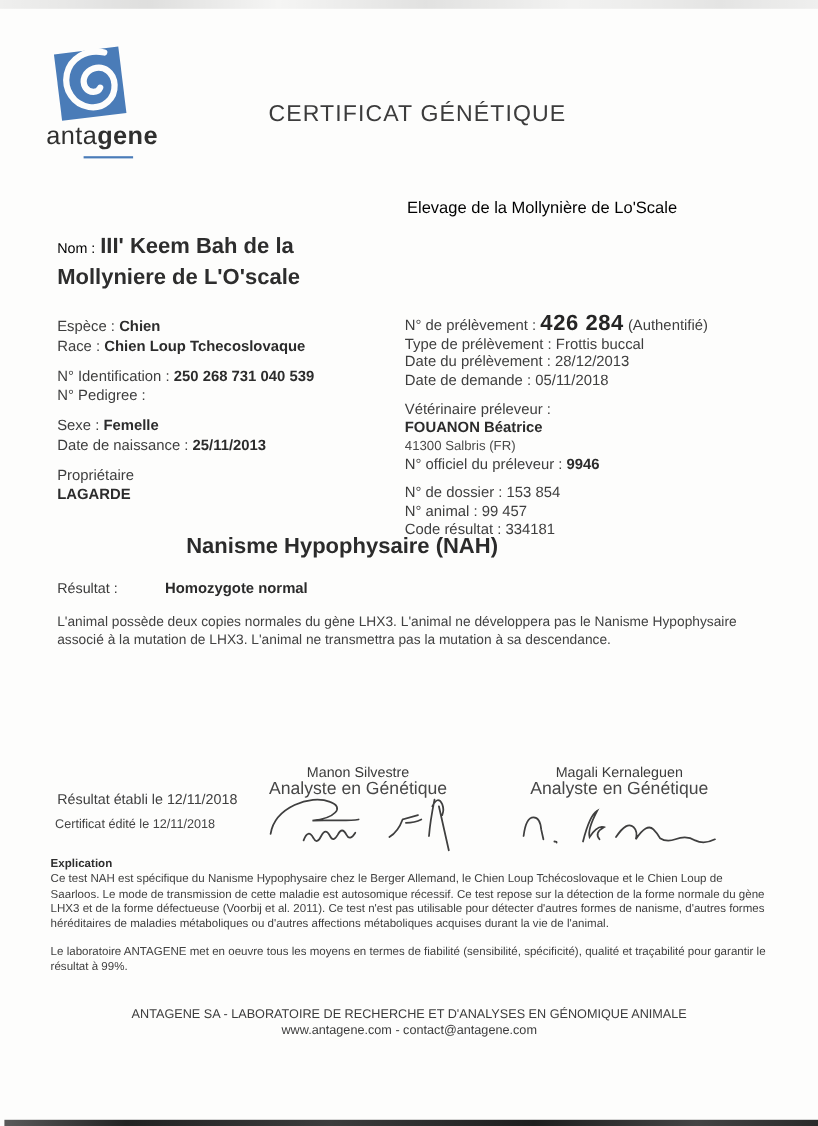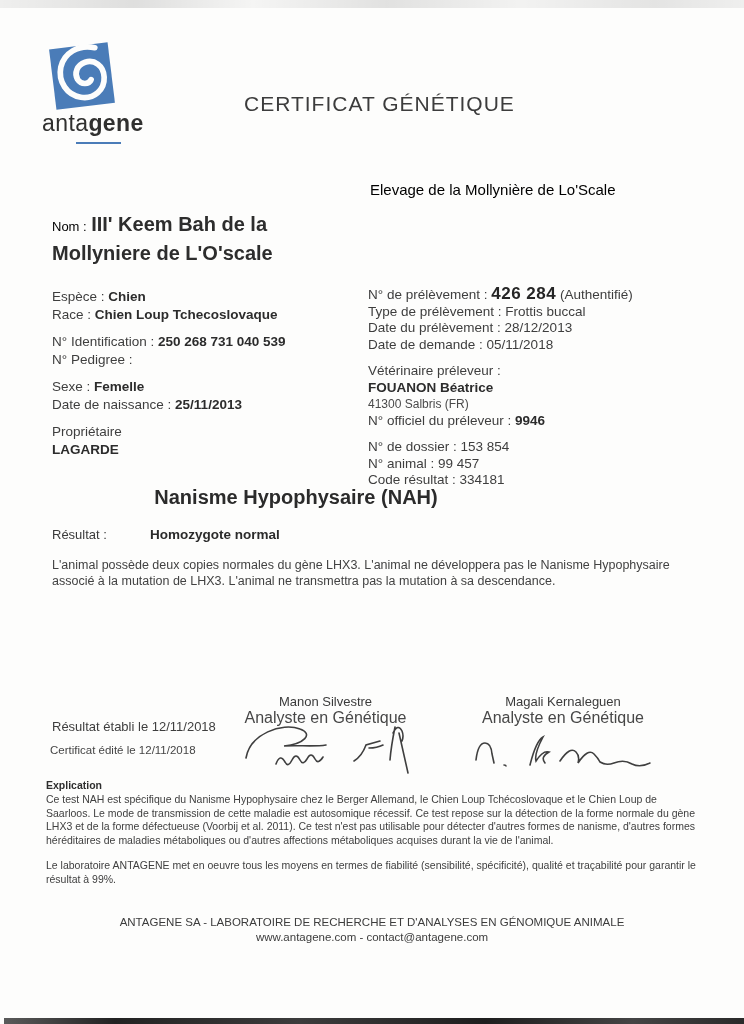--- a/index.html
+++ b/index.html
@@ -29,24 +29,24 @@
   .breeder { position:absolute; left:370px; top:181px; font-size:15px; color:#000000; }
   
   .name-block { position:absolute; left:52px; top:211px; width:312px; line-height:27px; }
   .name-block .lbl-sm { font-size:13px; color:#000000; }
   .name-block .name-bold { font-size:20px; font-weight:bold; color:#2d2d2d; }
   
   .col-left  { position:absolute; left:52px; top:288px; width:305px; font-size:13.5px; line-height:17.5px; color:#3e3e3e; }
   .col-right { position:absolute; left:368px; top:286px; width:340px; font-size:13.5px; line-height:16.5px; color:#3e3e3e; }
   .group { margin-bottom:10px; }
   .col-left b, .col-right b { color:#2c2c2c; }
-  .big-num { font-size:17px; font-weight:bold; letter-spacing:.5px; color:#252525; }
+  .big-num { font-size:20px; font-weight:bold; letter-spacing:.5px; color:#252525; }
   .addr { font-size:12px; color:#4a4a4a; }
   
-  .test-title { position:absolute; left:0; top:486px; width:592px; text-align:center; font-size:20px; font-weight:bold; color:#2b2b2b; }
+  .test-title { position:absolute; left:15px; top:486px; width:592px; text-align:center; font-size:20px; font-weight:bold; color:#2b2b2b; }
   .result-row { position:absolute; left:52px; top:527px; display:flex; width:620px; font-size:13px; }
   .result-row .lbl { width:98px; flex:none; }
   .result-row b { font-size:13.5px; color:#2b2b2b; }
   .interp-row { position:absolute; left:52px; top:557px; display:flex; width:618px; font-size:12.5px; }
   .interp-row .lbl { width:98px; flex:none; font-size:13px; }
   .interp-row .txt { flex:1; line-height:16px; color:#424242; }
   
   .sig-block { position:absolute; text-align:center; }
   .sig-1 { left:238px; top:694px; width:175px; }
   .sig-2 { left:472px; top:694px; width:182px; }

